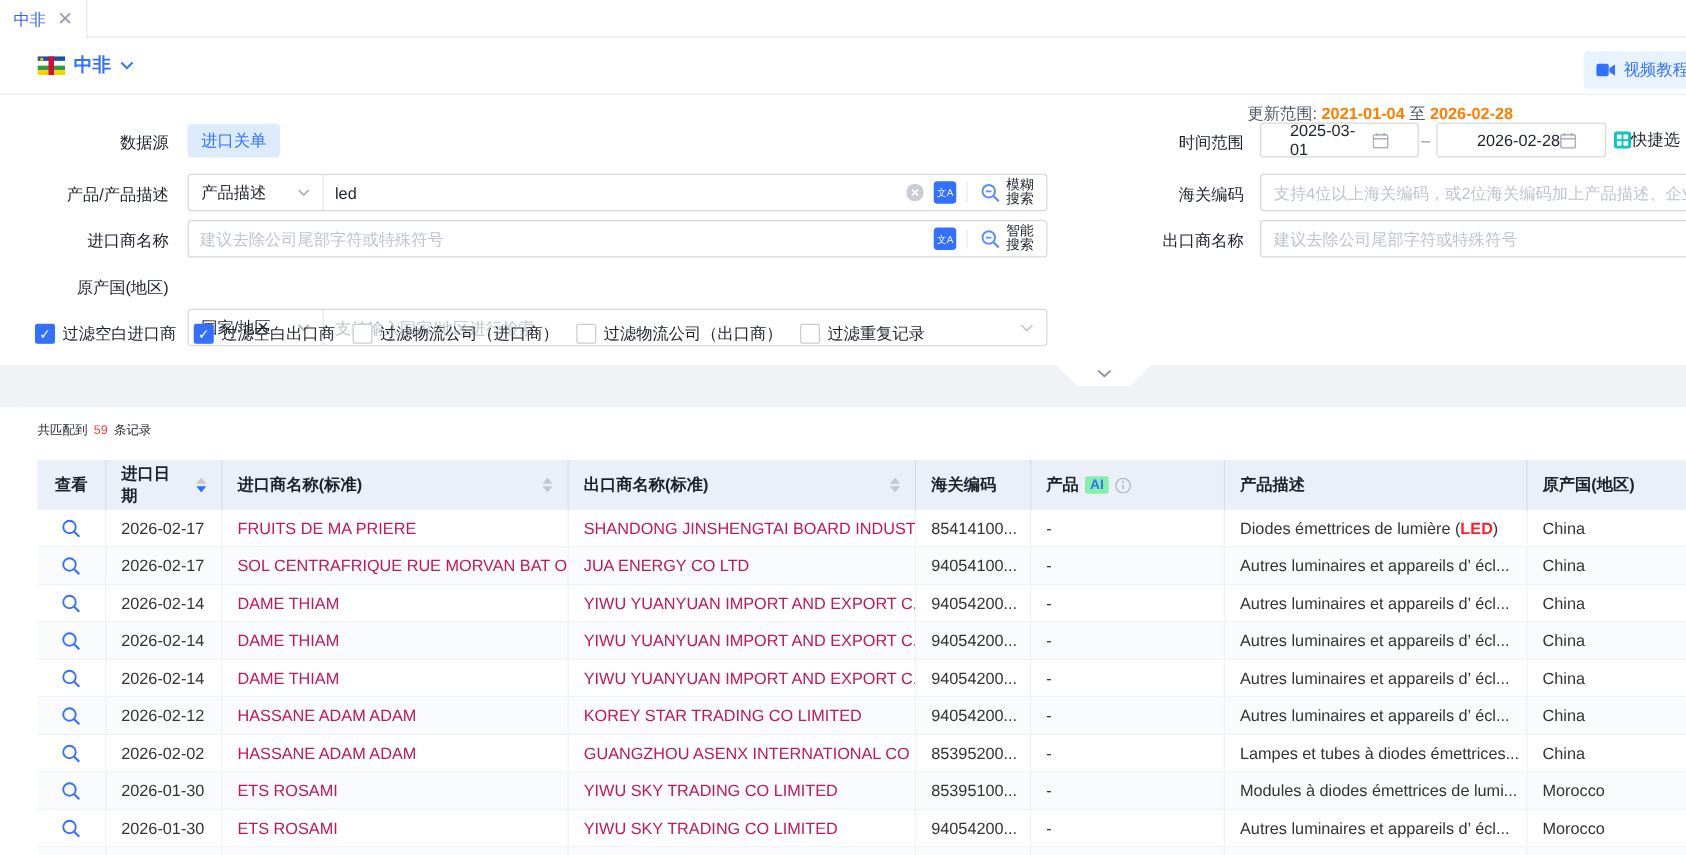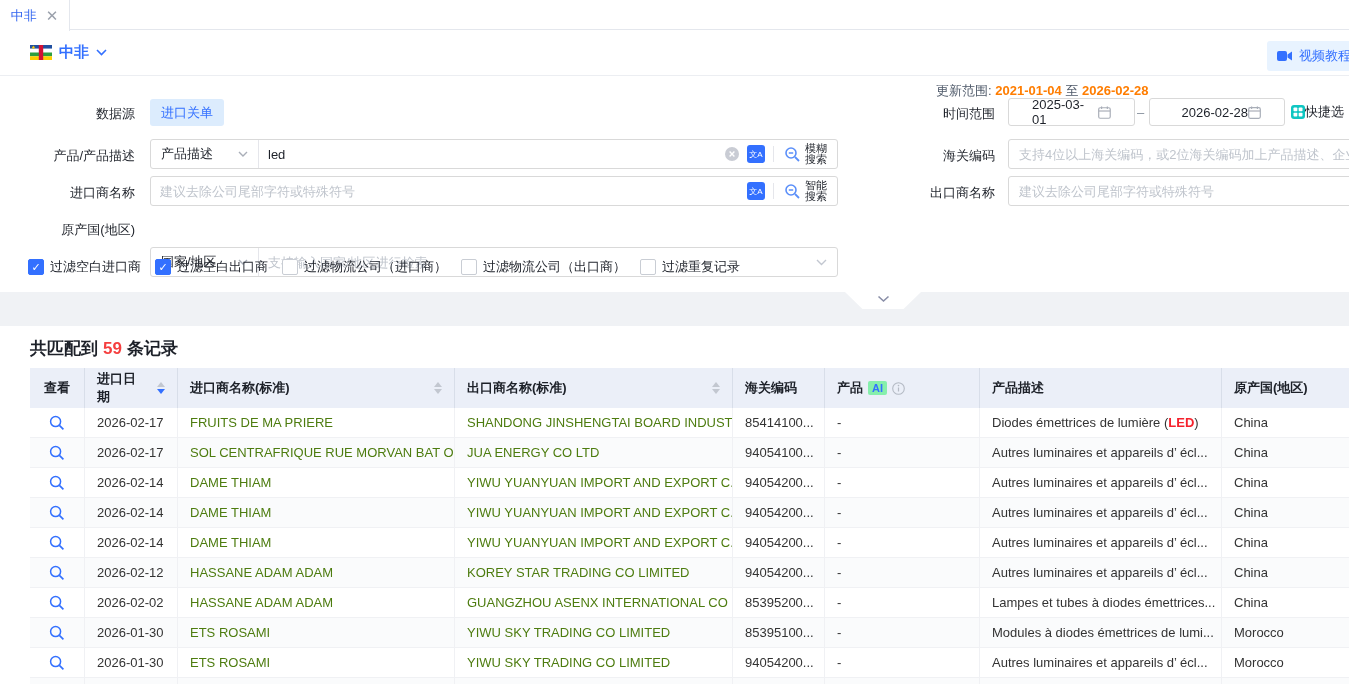--- a/index.html
+++ b/index.html
@@ -17,21 +17,21 @@
   .header{ position:absolute; top:31px; left:0; width:100%; height:45px; background:#fff; border-bottom:1px solid #eceef2; }
   .country-sel{ position:absolute; left:30px; top:12px; display:flex; align-items:center; gap:7px; cursor:pointer; }
   .country-name{ color:#3370ff; font-weight:bold; font-size:15px; }
   .video-btn{ position:absolute; left:1267px; top:10px; height:30px; width:96px; background:#e8f3ff; color:#3370ff;
     border:none; border-radius:3px; display:flex; align-items:center; gap:6px; padding:0 10px; font-size:13px; cursor:pointer; }
 
   
   .form{ position:absolute; top:76px; left:0; width:100%; height:216px; background:#fff; }
   .flabel{ position:absolute; width:135px; text-align:right; color:#1d2129; }
   .flabel.r{ left:860px; } .flabel.l{ left:0; }
-  .update-range{ position:absolute; left:936px; top:6px; color:#4e5969; white-space:nowrap; }
+  .update-range{ position:absolute; left:998px; top:6px; color:#4e5969; white-space:nowrap; }
   .orange{ color:#ff7d00; font-weight:bold; }
   .chip{ position:absolute; left:150px; top:23px; height:27px; background:#dcecfd; color:#3370ff; border:none;
     border-radius:3px; padding:0 11px; font-size:13px; cursor:pointer; }
   .inp, .grp{ border:1px solid #d9d9d9; border-radius:3px; background:#fff; height:30px; }
   .date-box{ position:absolute; top:22px; height:28px; border:1px solid #d9d9d9; border-radius:3px;
     display:flex; align-items:center; justify-content:flex-end; padding:0 23px; color:#1d2129; cursor:pointer; }
   .date-sep{ position:absolute; left:1137px; top:29px; color:#86909c; }
   .quick{ position:absolute; left:1291px; top:27px; display:flex; align-items:center; gap:0; white-space:nowrap; cursor:pointer; }
   .grp{ position:absolute; left:150px; width:688px; display:flex; align-items:center; overflow:hidden; }
   .grp-select{ width:108px; height:100%; border-right:1px solid #e5e6eb; display:flex; align-items:center;
@@ -56,35 +56,35 @@
   .cb-box.checked{ background:#3370ff; border-color:#3370ff; }
 
   
   .gray-strip{ position:absolute; top:292px; left:0; width:100%; height:34px; background:#f0f2f5; }
   .collapse-tab{ position:absolute; left:845px; top:0; width:76px; height:17px; background:#fff;
     clip-path:polygon(0 0,100% 0,77% 100%,23% 100%); display:flex; align-items:flex-start; justify-content:center; cursor:pointer; }
 
   
   .card{ position:absolute; top:326px; left:10px; width:1339px; height:358px; background:#fff;
     border-radius:8px 8px 0 0; overflow:hidden; }
-  .summary{ position:absolute; left:20px; top:11px; font-size:17px; font-weight:bold; color:#1d2129; }
+  .summary{ position:absolute; left:20px; top:11px; font-size:10px; font-weight:normal; color:#1d2129; }
   .summary .count{ color:#f53f3f; margin:0 5px; }
   .table{ position:absolute; left:20px; top:42px; width:1332px; }
   .thead{ display:flex; height:40px; background:#ebeff8; }
   .th{ display:flex; align-items:center; padding:0 12px; font-weight:bold; color:#1d2129;
     border-right:1px solid #d8dee9; flex:none; }
   .tr{ display:flex; height:30px; border-bottom:1px solid #f0f1f4; background:#fff; }
   .tr:nth-child(even){ background:#fafbfc; }
   .td{ display:flex; align-items:center; padding:0 12px; color:#333; white-space:nowrap; overflow:hidden;
     border-right:1px solid #f0f1f4; flex:none; }
   .c0{ width:55px; justify-content:center; padding:0; }
   .c1{ width:93px; } .c2{ width:277px; } .c3{ width:278px; } .c4{ width:92px; }
   .c5{ width:155px; } .c6{ width:242px; } .c7{ width:140px; border-right:none; }
   .th.c2,.th.c3{ justify-content:space-between; }
-  .td.link{ color:#4d7c0f; cursor:pointer; }
+  .td.link{ color:#be185d; cursor:pointer; }
   .red-hl{ color:#f5222d; font-weight:bold; }
   .sort{ display:flex; flex-direction:column; gap:2px; margin-left:12px; cursor:pointer; }
   .caret-up{ width:0;height:0;border-left:4px solid transparent;border-right:4px solid transparent;border-bottom:5px solid #c2c7d0; }
   .caret-down{ width:0;height:0;border-left:4px solid transparent;border-right:4px solid transparent;border-top:5px solid #c2c7d0; }
   .caret-down.active{ border-top-color:#3370ff; }
   .ai-badge{ background:#86efac; color:#3370ff; font-size:11px; font-weight:bold; border-radius:2px;
     padding:1px 4px; margin-left:5px; }
   .info-ic{ margin-left:5px; display:flex; align-items:center; cursor:pointer; }
 </style>
 </head>

